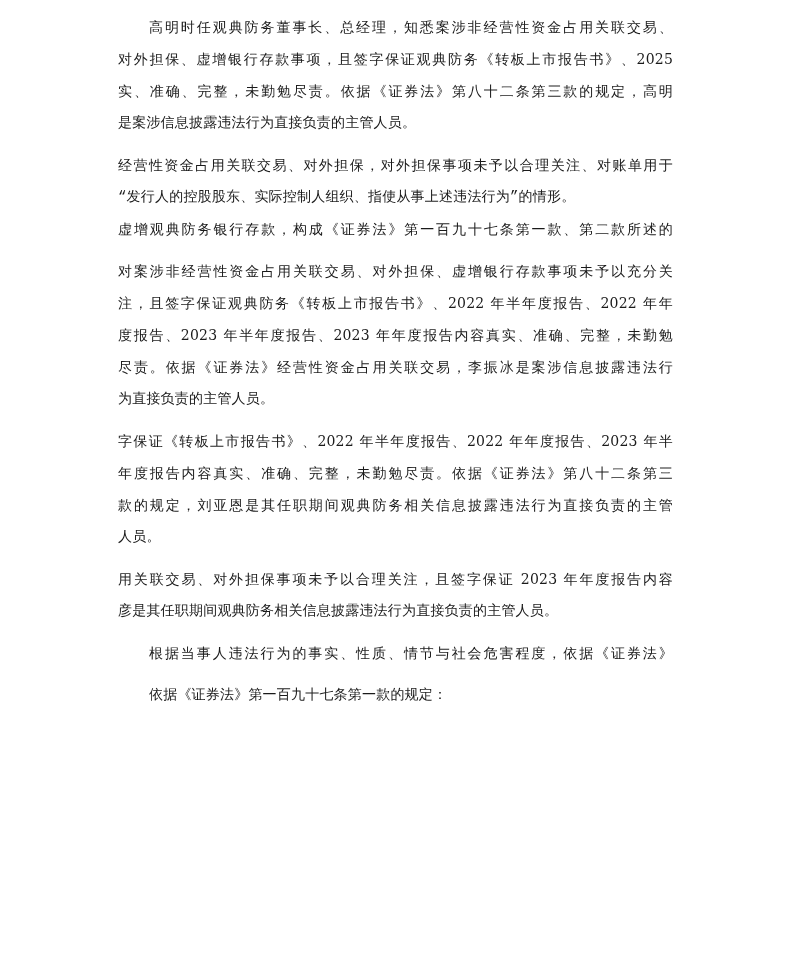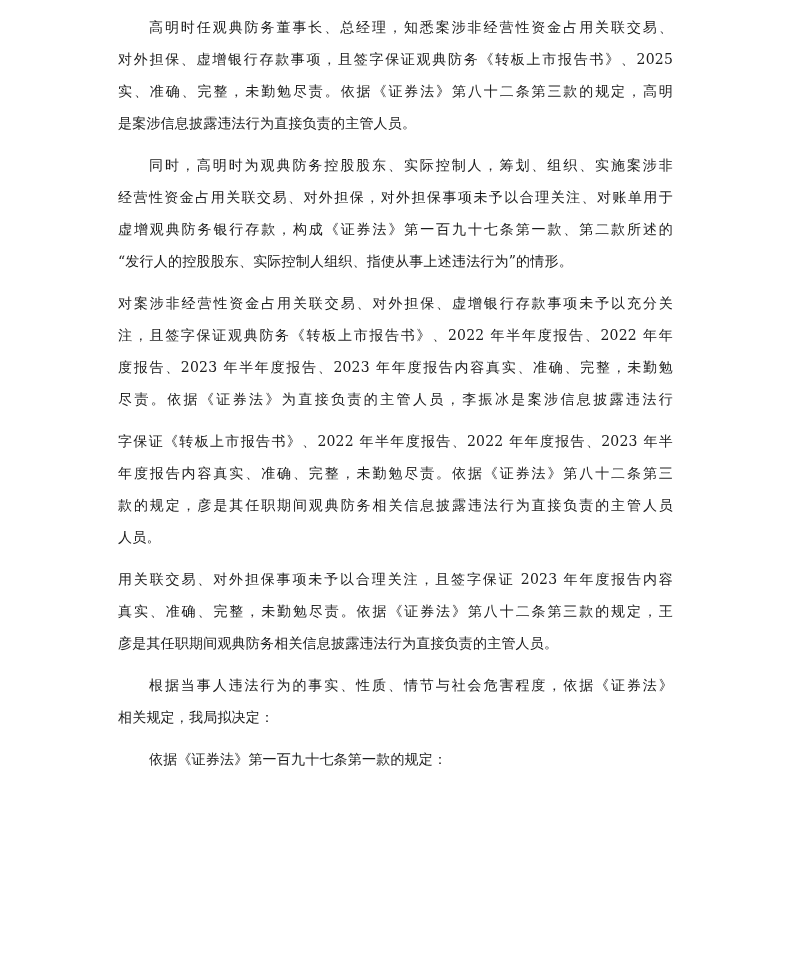--- a/index.html
+++ b/index.html
@@ -8,71 +8,69 @@
     position: absolute; left: 118px; top: 11px; width: 555px;
     font-family: "DejaVu Serif", "Liberation Serif", serif;
     font-size: 14px; color: #1a1a1a;
   }
   .para { margin: 0; }
   .line {
     display: block; height: 32px; line-height: 32px;
     white-space: nowrap; text-align: justify; text-align-last: justify;
     letter-spacing: 0.2px;
   }
-  .line.last { text-align-last: left; }
+  .line.last { text-align-last: left; font-family: Liberation Mono, monospace; }
   .line.first { padding-left: 31px; }
   .gap { height: 10px; }
 </style>
 </head>
 <body>
 
 <div class="page">
 
   <div class="para">
     <span class="line first">高明时任观典防务董事长、总经理，知悉案涉非经营性资金占用关联交易、</span>
     <span class="line">对外担保、虚增银行存款事项，且签字保证观典防务《转板上市报告书》、2025</span>
     <span class="line">实、准确、完整，未勤勉尽责。依据《证券法》第八十二条第三款的规定，高明</span>
     <span class="line last">是案涉信息披露违法行为直接负责的主管人员。</span>
   </div>
   <div class="gap"></div>
 
   <div class="para">
-    <span class="line first">同时，高明时为观典防务控股股东、实际控制人，筹划、组织、实施案涉非</span>
     <span class="line">经营性资金占用关联交易、对外担保，对外担保事项未予以合理关注、对账单用于</span>
+    <span class="line last">“发行人的控股股东、实际控制人组织、指使从事上述违法行为”的情形。</span>
     <span class="line">虚增观典防务银行存款，构成《证券法》第一百九十七条第一款、第二款所述的</span>
-    <span class="line last">“发行人的控股股东、实际控制人组织、指使从事上述违法行为”的情形。</span>
   </div>
   <div class="gap"></div>
 
   <div class="para">
     <span class="line">对案涉非经营性资金占用关联交易、对外担保、虚增银行存款事项未予以充分关</span>
     <span class="line">注，且签字保证观典防务《转板上市报告书》、2022 年半年度报告、2022 年年</span>
     <span class="line">度报告、2023 年半年度报告、2023 年年度报告内容真实、准确、完整，未勤勉</span>
-    <span class="line">尽责。依据《证券法》为直接负责的主管人员，李振冰是案涉信息披露违法行</span>
+    <span class="line">尽责。依据《证券法》经营性资金占用关联交易，李振冰是案涉信息披露违法行</span>
+    <span class="line last">为直接负责的主管人员。</span>
   </div>
   <div class="gap"></div>
 
   <div class="para">
     <span class="line">字保证《转板上市报告书》、2022 年半年度报告、2022 年年度报告、2023 年半</span>
     <span class="line">年度报告内容真实、准确、完整，未勤勉尽责。依据《证券法》第八十二条第三</span>
-    <span class="line">款的规定，彦是其任职期间观典防务相关信息披露违法行为直接负责的主管人员</span>
+    <span class="line">款的规定，刘亚恩是其任职期间观典防务相关信息披露违法行为直接负责的主管</span>
     <span class="line last">人员。</span>
   </div>
   <div class="gap"></div>
 
   <div class="para">
     <span class="line">用关联交易、对外担保事项未予以合理关注，且签字保证 2023 年年度报告内容</span>
-    <span class="line">真实、准确、完整，未勤勉尽责。依据《证券法》第八十二条第三款的规定，王</span>
     <span class="line last">彦是其任职期间观典防务相关信息披露违法行为直接负责的主管人员。</span>
   </div>
   <div class="gap"></div>
 
   <div class="para">
     <span class="line first">根据当事人违法行为的事实、性质、情节与社会危害程度，依据《证券法》</span>
-    <span class="line last">相关规定，我局拟决定：</span>
   </div>
   <div class="gap"></div>
 
   <div class="para">
     <span class="line first last">依据《证券法》第一百九十七条第一款的规定：</span>
   </div>
 
 </div>
 
 </body></html>

